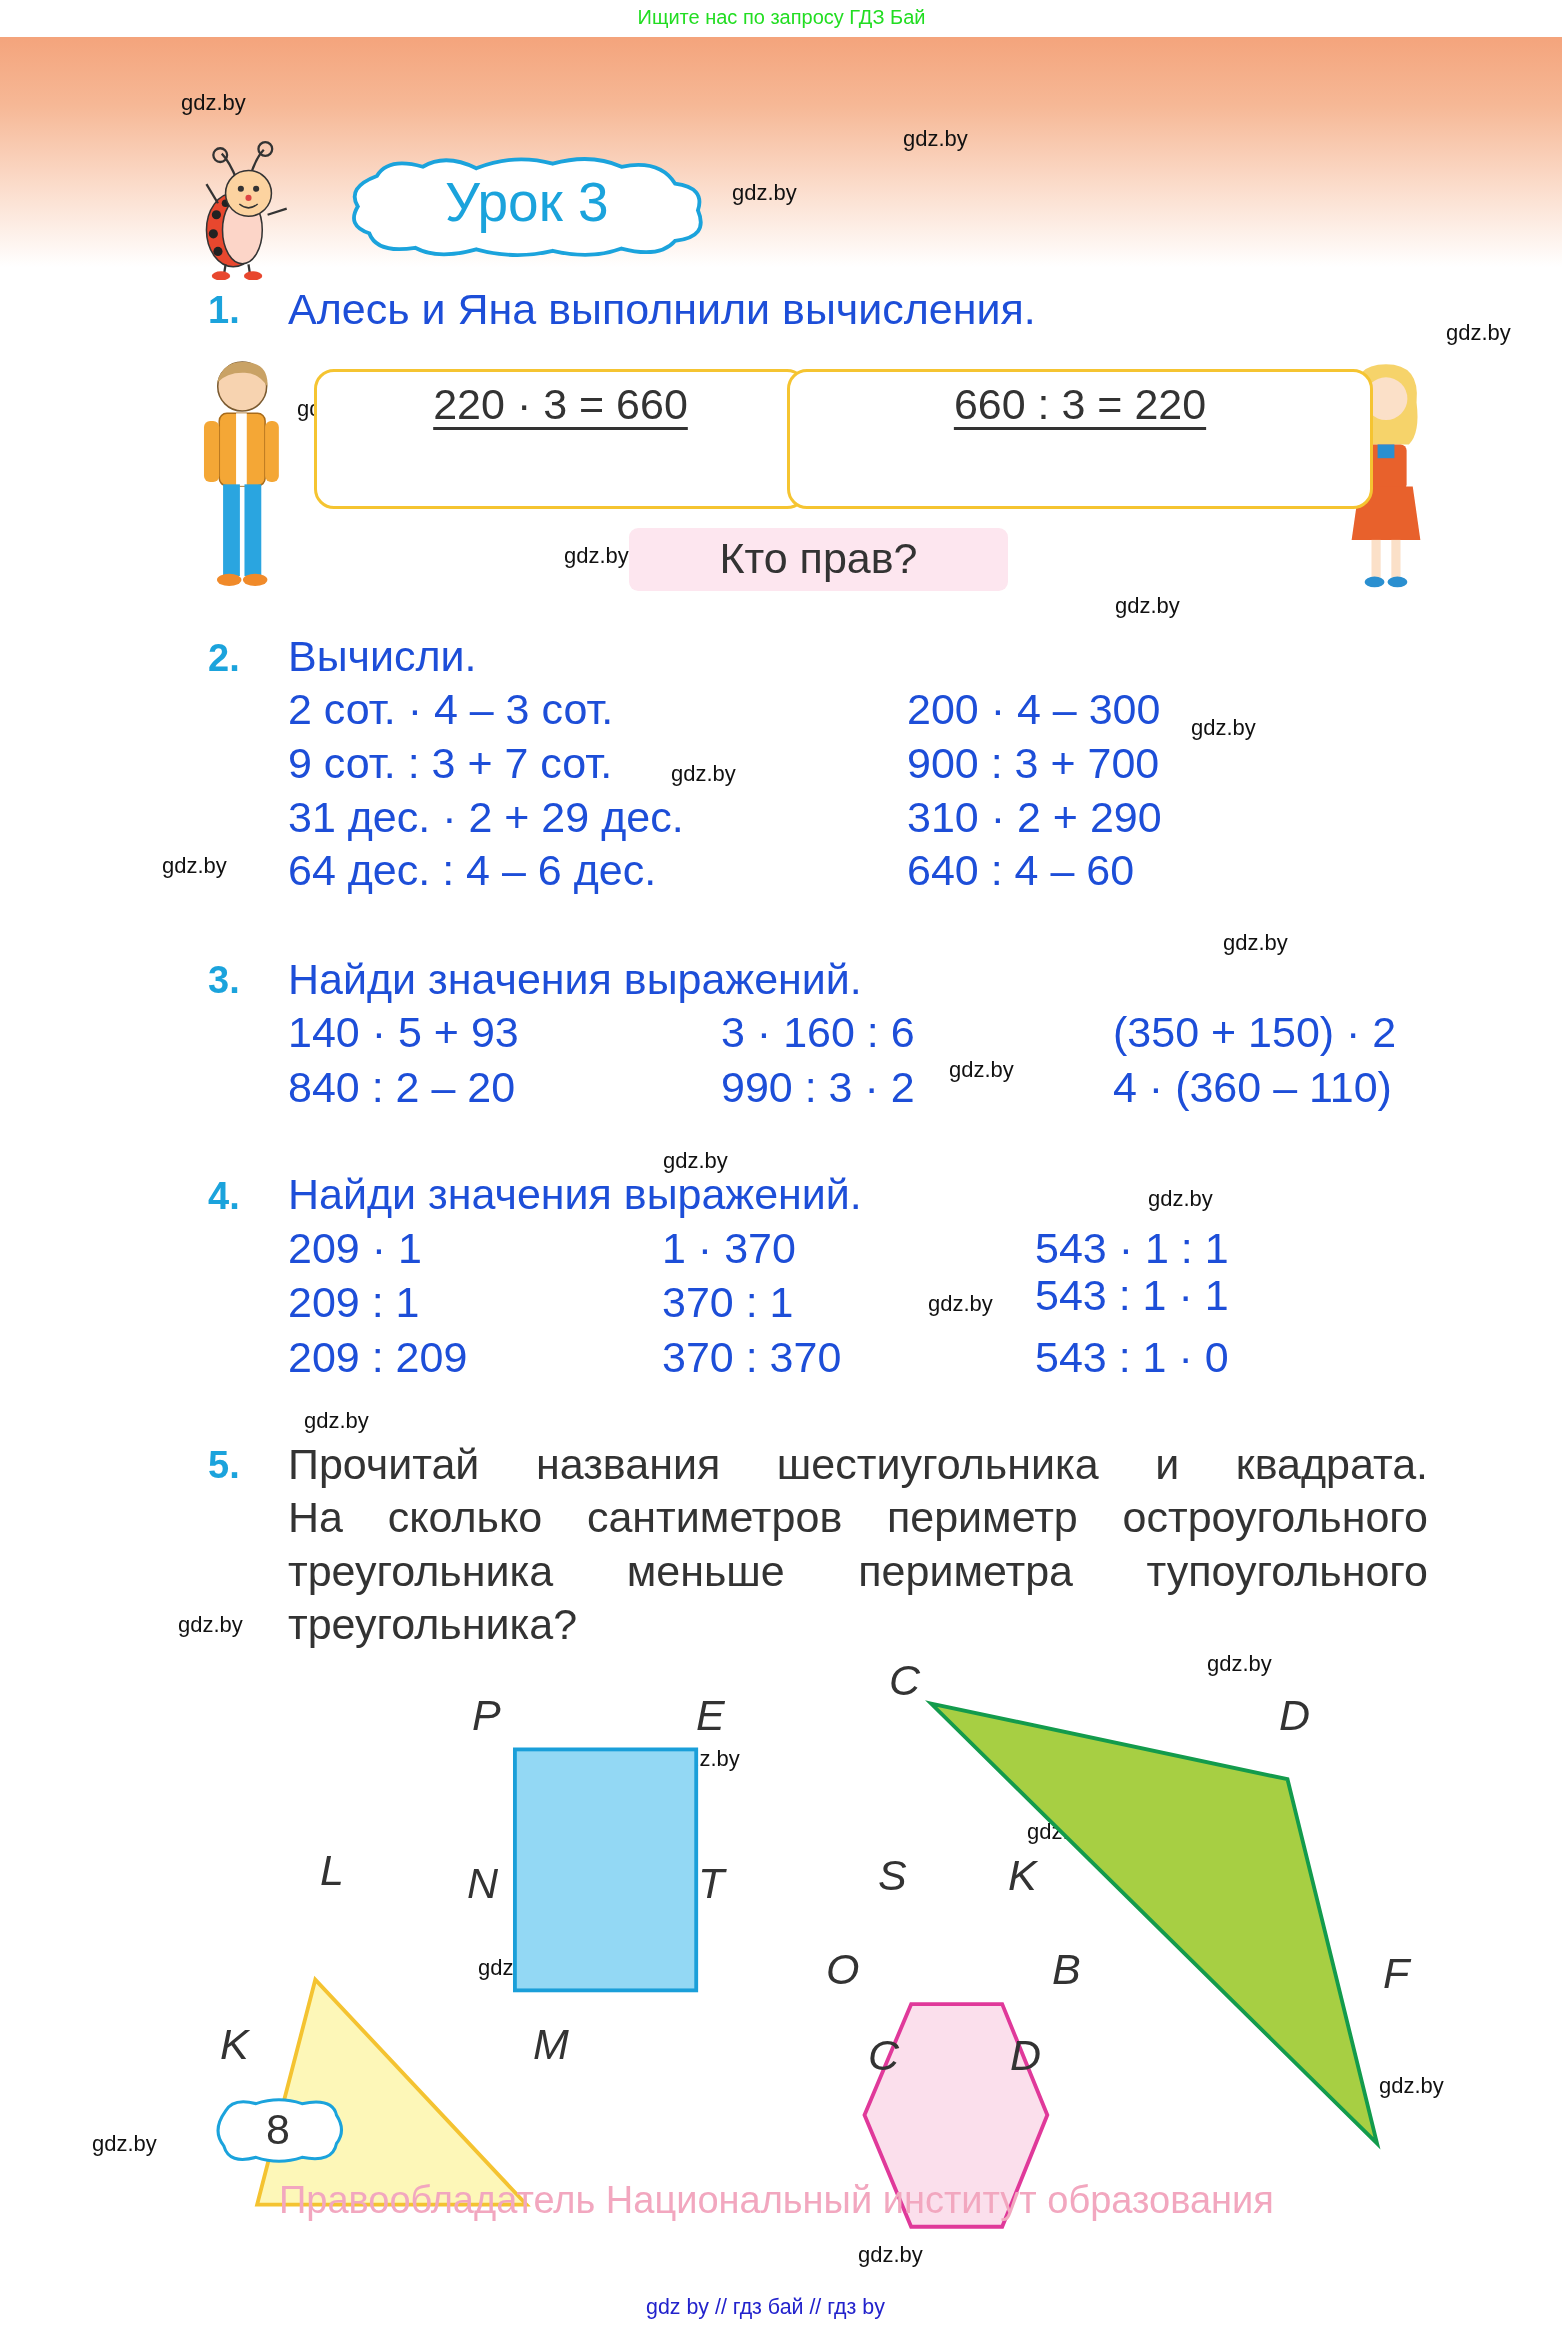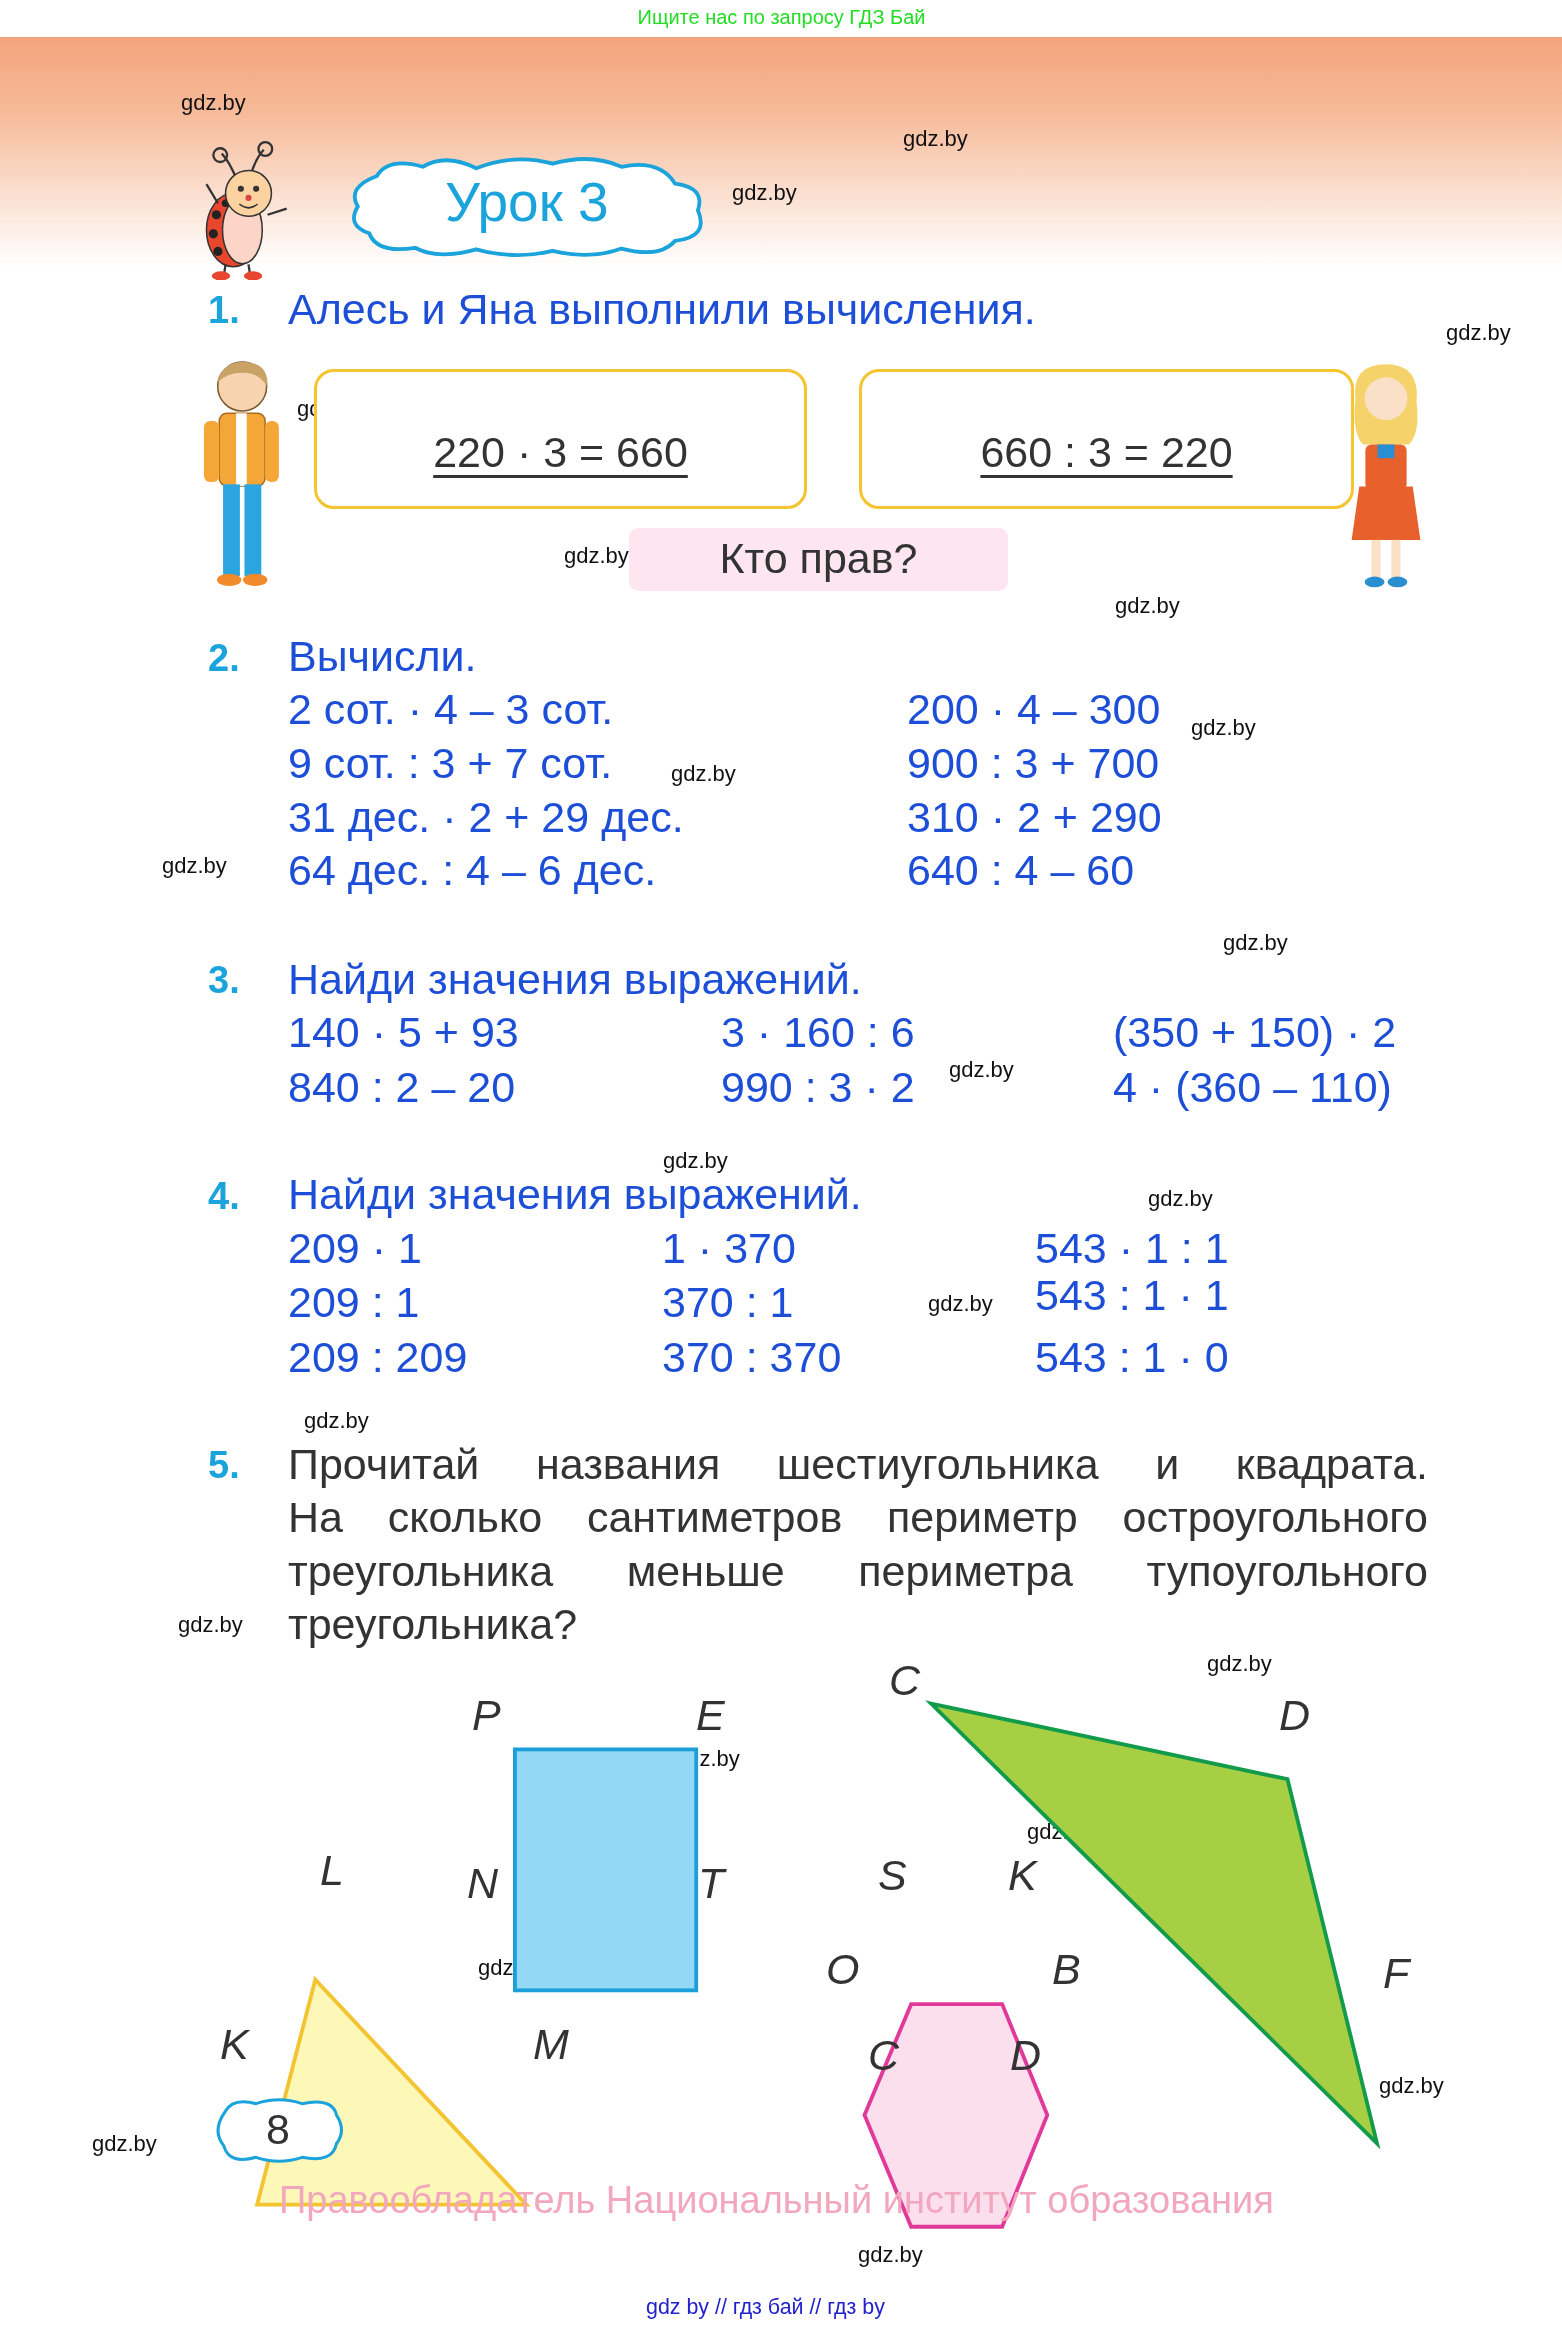--- a/index.html
+++ b/index.html
@@ -9,21 +9,21 @@
   .banner { top:0; left:0; width:1563px; height:37px; background:#fff; text-align:center;
             color:#22dd22; font-size:20px; line-height:34px; }
   .header-bg { top:37px; left:0; width:1563px; height:230px;
                background:linear-gradient(#f4a47c 0%, #f6b896 30%, #fbdccb 65%, #ffffff 100%); }
   .wm { font-size:22px; color:#111; font-family:"Liberation Sans", sans-serif; white-space:nowrap; }
   .lesson-title { color:#1ba3dc; font-size:55px; white-space:nowrap; }
   .num { color:#1ba3dc; font-weight:bold; font-size:38px; white-space:nowrap; }
   .txt { font-size:43px; color:#1d4ed8; white-space:nowrap; }
   .box { border:3.8px solid #f5c431; border-radius:20px; background:#fff; box-sizing:border-box; }
   .box-line { position:absolute; left:0; right:0; text-align:center; font-size:43px; color:#333; white-space:nowrap; }
-  .u { text-decoration:underline; text-underline-offset:7.7px; text-decoration-thickness:3.1px;margin-top:48px; }
+  .u { text-decoration:underline; text-underline-offset:7.7px; text-decoration-thickness:3.1px; }
   .who { background:#fde6ef; border-radius:9.2px; text-align:center; font-size:43px; color:#333; line-height:61px; }
   .para { font-size:43px; color:#333; text-align:justify; text-align-last:justify; width:1140px; }
   .para.last { text-align-last:left; }
   .vlabel { font-style:italic; font-size:43px; color:#333; }
   .copyright { color:#f2a7bf; font-size:38px; white-space:nowrap; }
   .footer-links { color:#2222cc; font-size:21.4px; white-space:nowrap; }
 </style>
 </head>
 <body>
 
@@ -108,21 +108,21 @@
   <rect x="44" y="110" width="22" height="18" fill="#2a8fd0"></rect>
   <rect x="36" y="235" width="12" height="50" fill="#fbe0c8"></rect>
   <rect x="62" y="235" width="12" height="50" fill="#fbe0c8"></rect>
   <ellipse cx="40" cy="290" rx="13" ry="7" fill="#2a8fd0"></ellipse>
   <ellipse cx="70" cy="290" rx="13" ry="7" fill="#2a8fd0"></ellipse>
 </svg>
 
 <div class="abs box" style="left:314px;top:369px;width:493px;height:140px">
   <div class="box-line u" style="top:7.7px">220 · 3 = 660</div>
 </div>
-<div class="abs box" style="left:859px;top:369px;width:495px;height:140px">
+<div class="abs box" style="left:787px;top:369px;width:586px;height:140px">
   <div class="box-line u" style="top:7.7px">660 : 3 = 220</div>
 </div>
 <div class="abs who" style="left:629px;top:528px;width:379px;height:63px">Кто прав?</div>
 
 <div class="abs num" style="left:208px;top:637px">2.</div>
 <div class="abs txt" style="left:288px;top:632px">Вычисли.</div>
 <div class="abs txt" style="left:288px;top:685px">2 сот. · 4 – 3 сот.</div>
 <div class="abs txt" style="left:288px;top:739px">9 сот. : 3 + 7 сот.</div>
 <div class="abs txt" style="left:288px;top:793px">31 дес. · 2 + 29 дес.</div>
 <div class="abs txt" style="left:288px;top:846px">64 дес. : 4 – 6 дес.</div>

